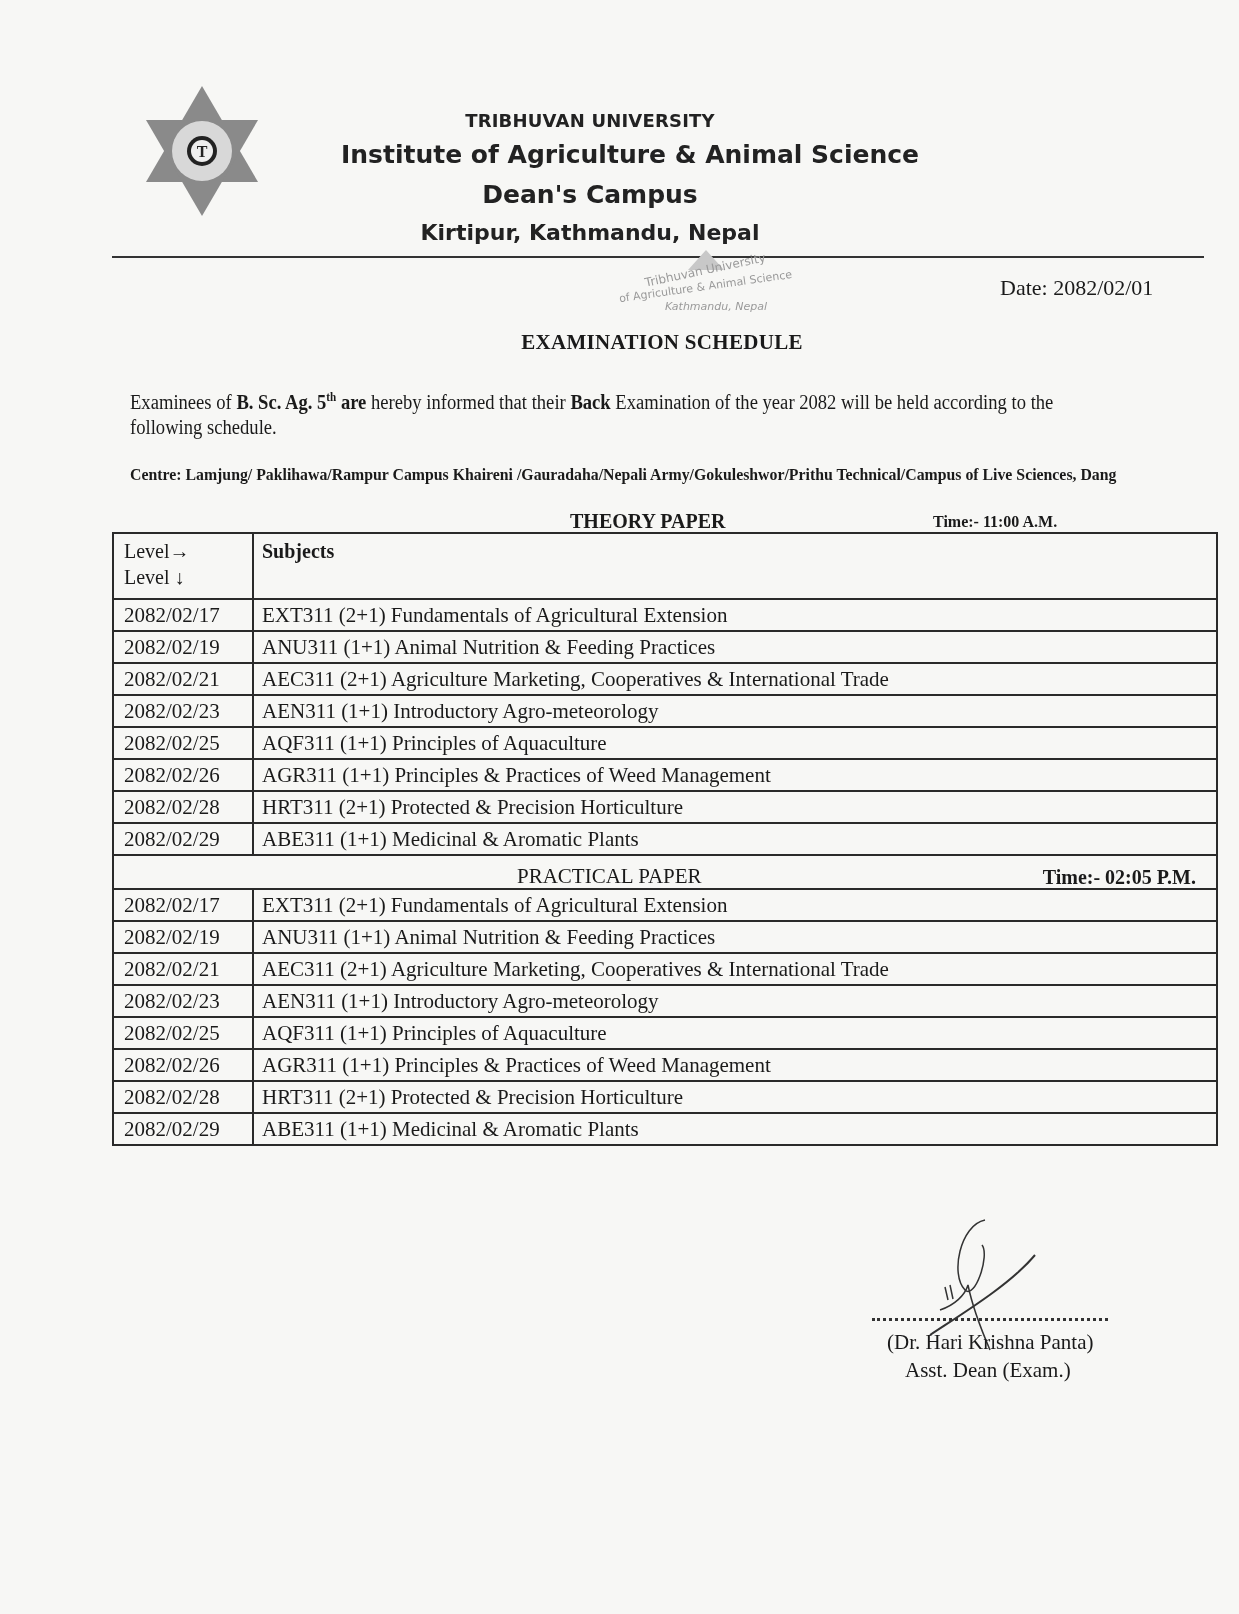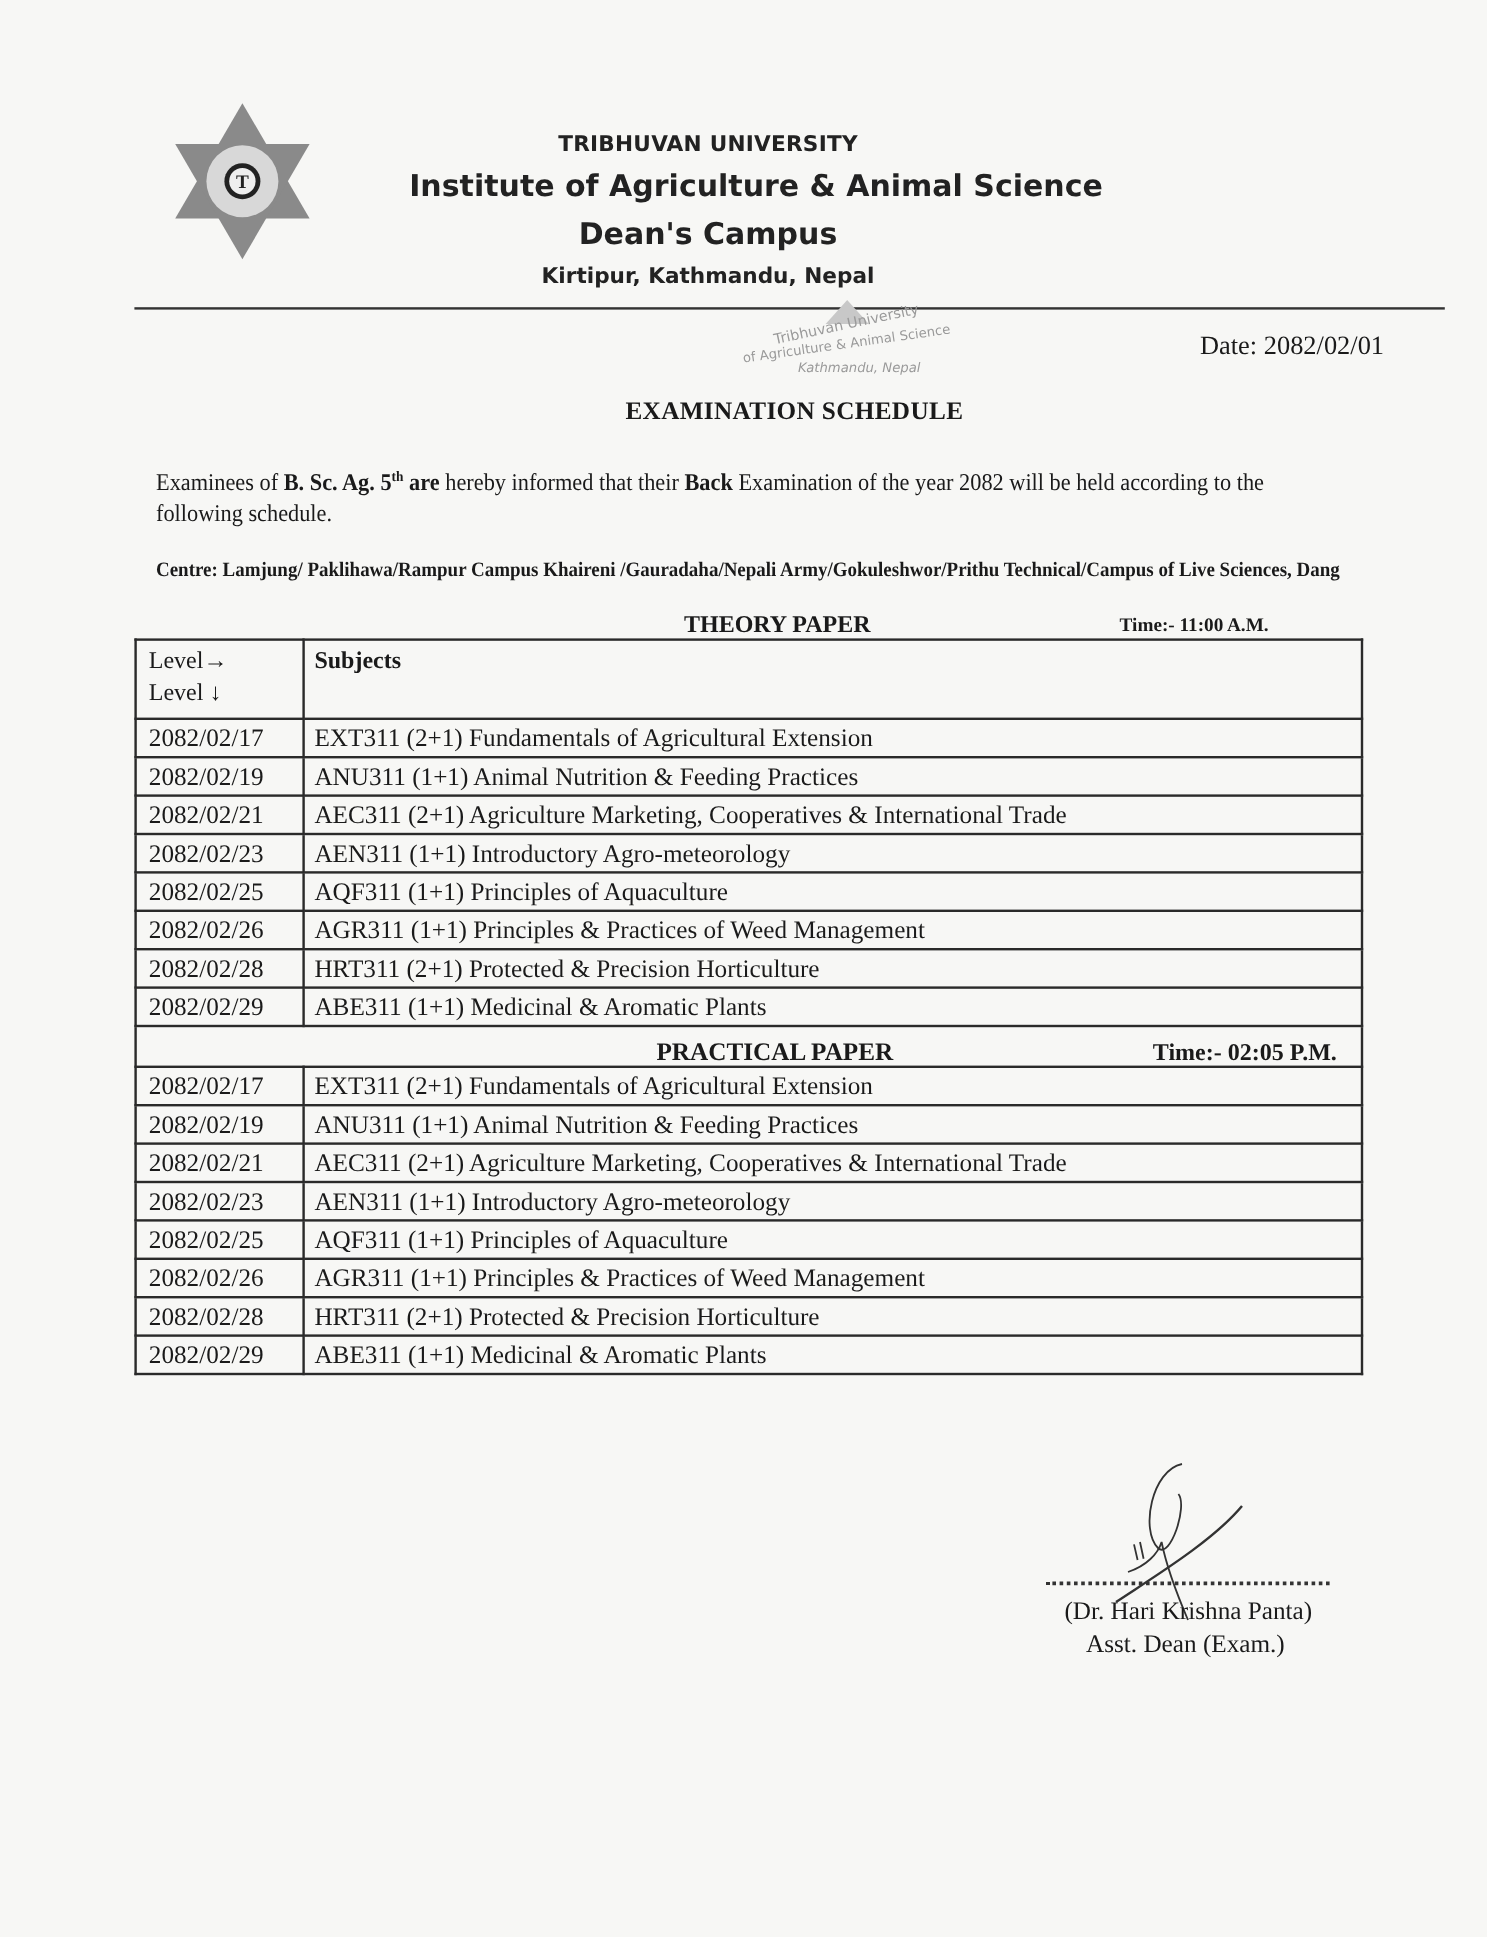--- a/index.html
+++ b/index.html
@@ -10,42 +10,42 @@
     overflow: hidden;
     color: #1a1a1a;
     font-family: "Liberation Serif", serif;
   }
   .abs { position: absolute; }
   .logo { left: 140px; top: 84px; width: 124px; height: 134px; }
   .hdr { left: 0; width: 1239px; text-align: center; font-family: "DejaVu Sans", sans-serif; font-weight: bold; color: #222; }
   .hdr1 { top: 110px; font-size: 18px; left: 590px; width: 300px; margin-left: -150px; letter-spacing: 0.2px; }
   .hdr2 { top: 140px; font-size: 25px; left: 350px; width: 860px; margin-left: -150px; }
   .hdr3 { top: 180px; font-size: 25px; left: 590px; width: 300px; margin-left: -150px; }
-  .hdr4 { top: 220px; font-size: 18px; left: 540px; width: 400px; margin-left: -150px; }
+  .hdr4 { top: 220px; font-size: 22px; left: 540px; width: 400px; margin-left: -150px; }
   .rule { left: 112px; top: 256px; width: 1092px; height: 2px; background: #333; }
   .stamp { left: 616px; top: 250px; width: 180px; height: 70px; }
   .date { left: 1000px; top: 275px; font-size: 22px; }
   .title { left: 0; width: 1324px; top: 330px; text-align: center; font-size: 21px; font-weight: bold; letter-spacing: 0.3px; }
   .intro { left: 130px; top: 385px; width: 1060px; font-size: 20px; line-height: 25px; transform: scaleX(0.93); transform-origin: left top; }
   .intro b { font-weight: bold; }
   .intro sup { font-size: 12px; font-weight: bold; }
   .centre { left: 130px; top: 464px; width: 1120px; font-size: 17px; font-weight: bold; line-height: 22px; transform: scaleX(0.93); transform-origin: left top; }
   .theory-head { left: 570px; top: 510px; font-size: 20px; font-weight: bold; }
   .theory-time { left: 933px; top: 513px; font-size: 16px; font-weight: bold; }
   table.sched {
-    position: absolute; left: 112px; top: 532px; width: 1024px;
+    position: absolute; left: 112px; top: 532px; width: 1106px;
     border-collapse: collapse; font-size: 21px;
   }
   table.sched td { border: 2px solid #2a2a2a; padding: 0 8px; height: 30px; vertical-align: middle; white-space: nowrap; }
   table.sched td.date-cell { width: 120px; padding-left: 10px; }
   table.sched tr.hdr-row td { height: 60px; vertical-align: top; padding-top: 4px; line-height: 26px; font-size: 20px; }
   table.sched tr.hdr-row td.subj-h { font-weight: bold; }
   table.sched tr.section td { height: 32px; border-left: 2px solid #2a2a2a; }
   .sec-inner { position: relative; height: 32px; }
-  .sec-title { position: absolute; left: 433px; top: 8px; font-weight: bold; font-size: 21px; }
+  .sec-title { position: absolute; left: 403px; top: 8px; font-weight: normal; font-size: 21px; }
   .sec-time { position: absolute; right: 20px; top: 10px; font-weight: bold; font-size: 20px; }
   .sig { left: 920px; top: 1215px; width: 150px; height: 140px; }
   .dots { left: 872px; top: 1318px; width: 236px; border-top: 3px dotted #333; }
   .signame { left: 887px; top: 1330px; font-size: 21px; }
   .sigrole { left: 905px; top: 1358px; font-size: 21px; }
 </style>
 </head>
 <body>
 
 <div class="abs logo">

